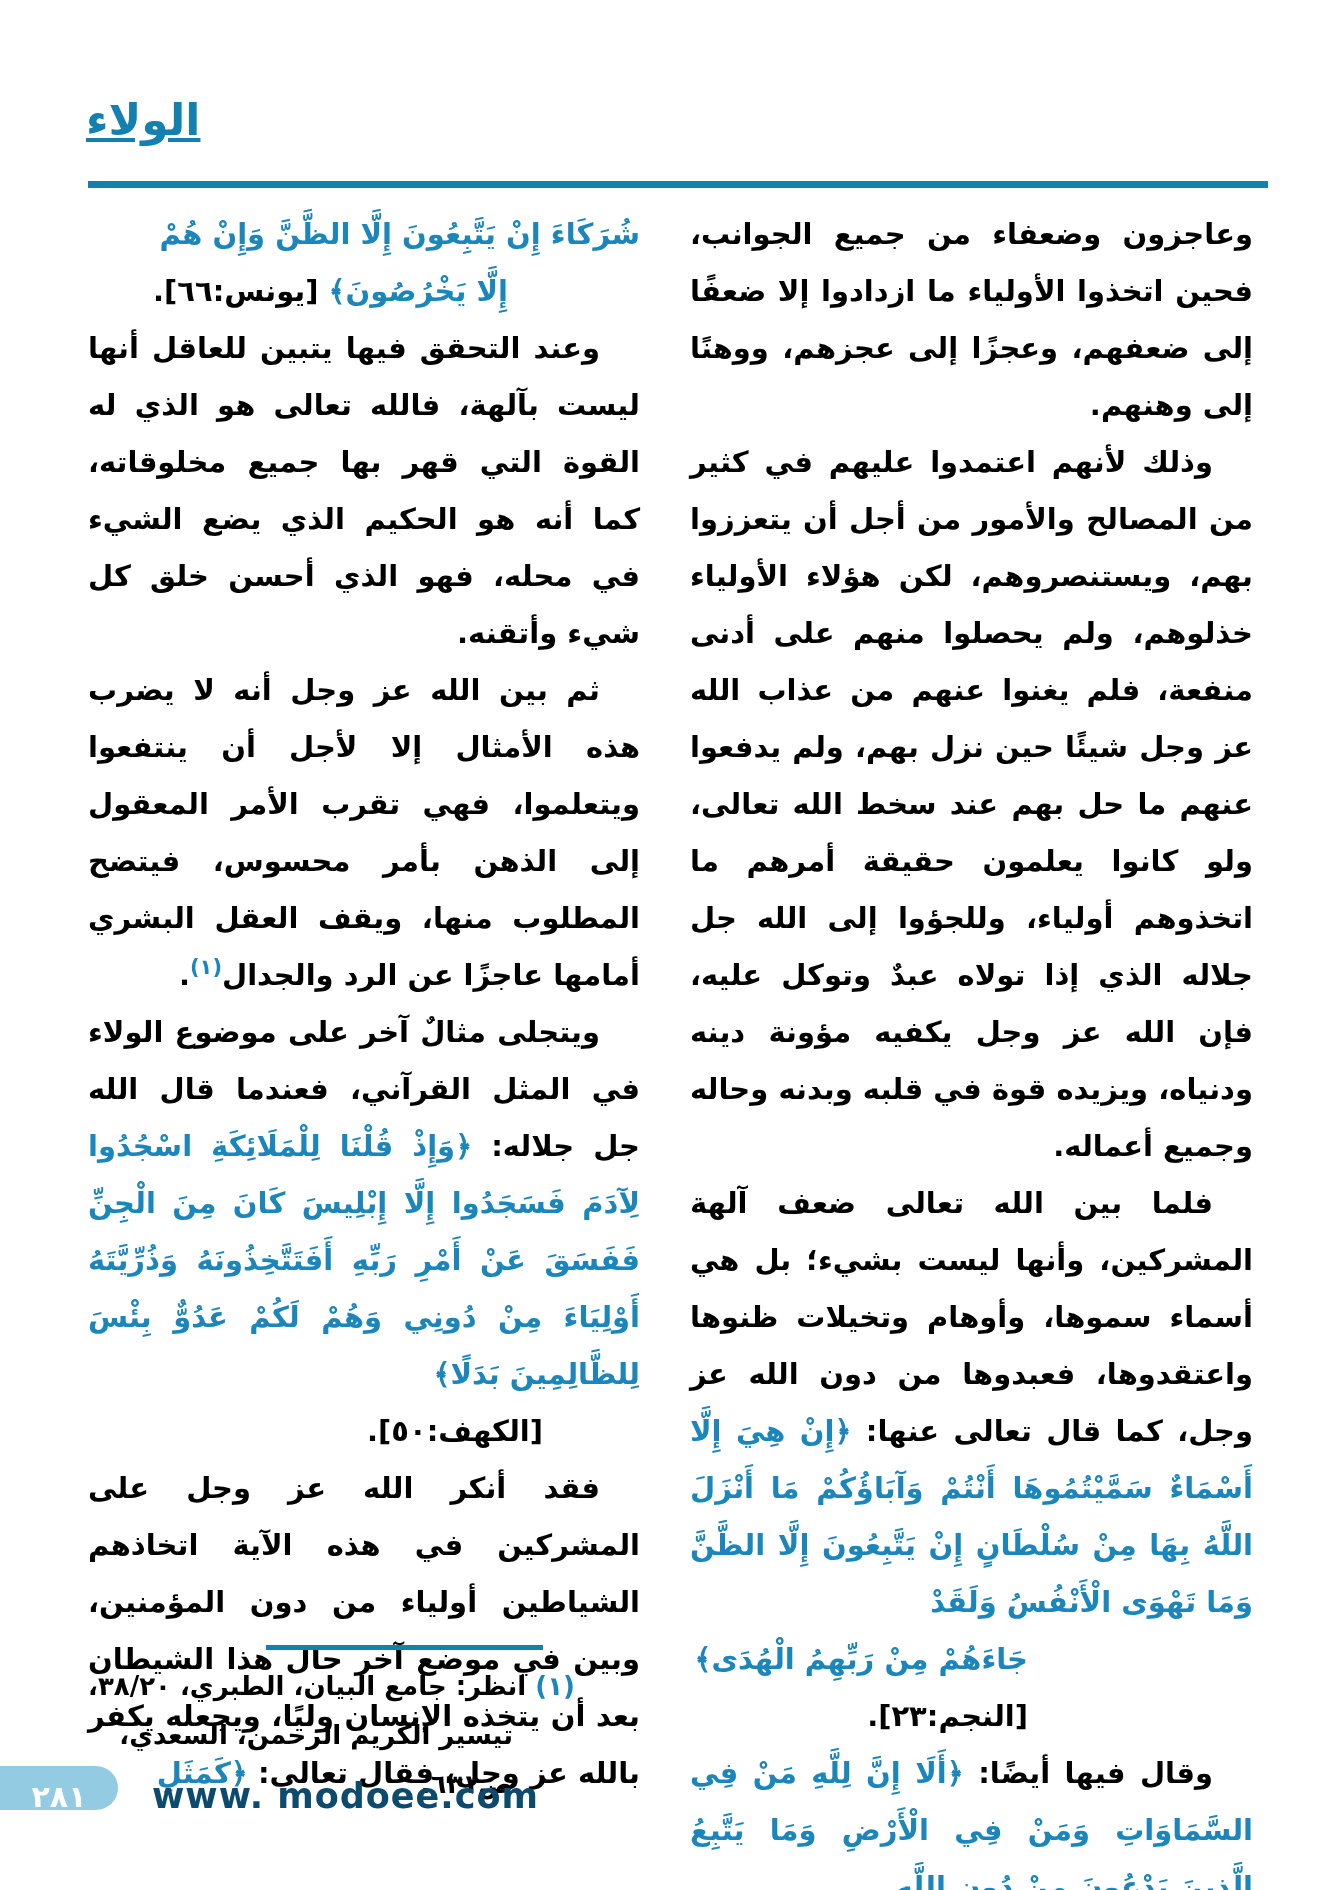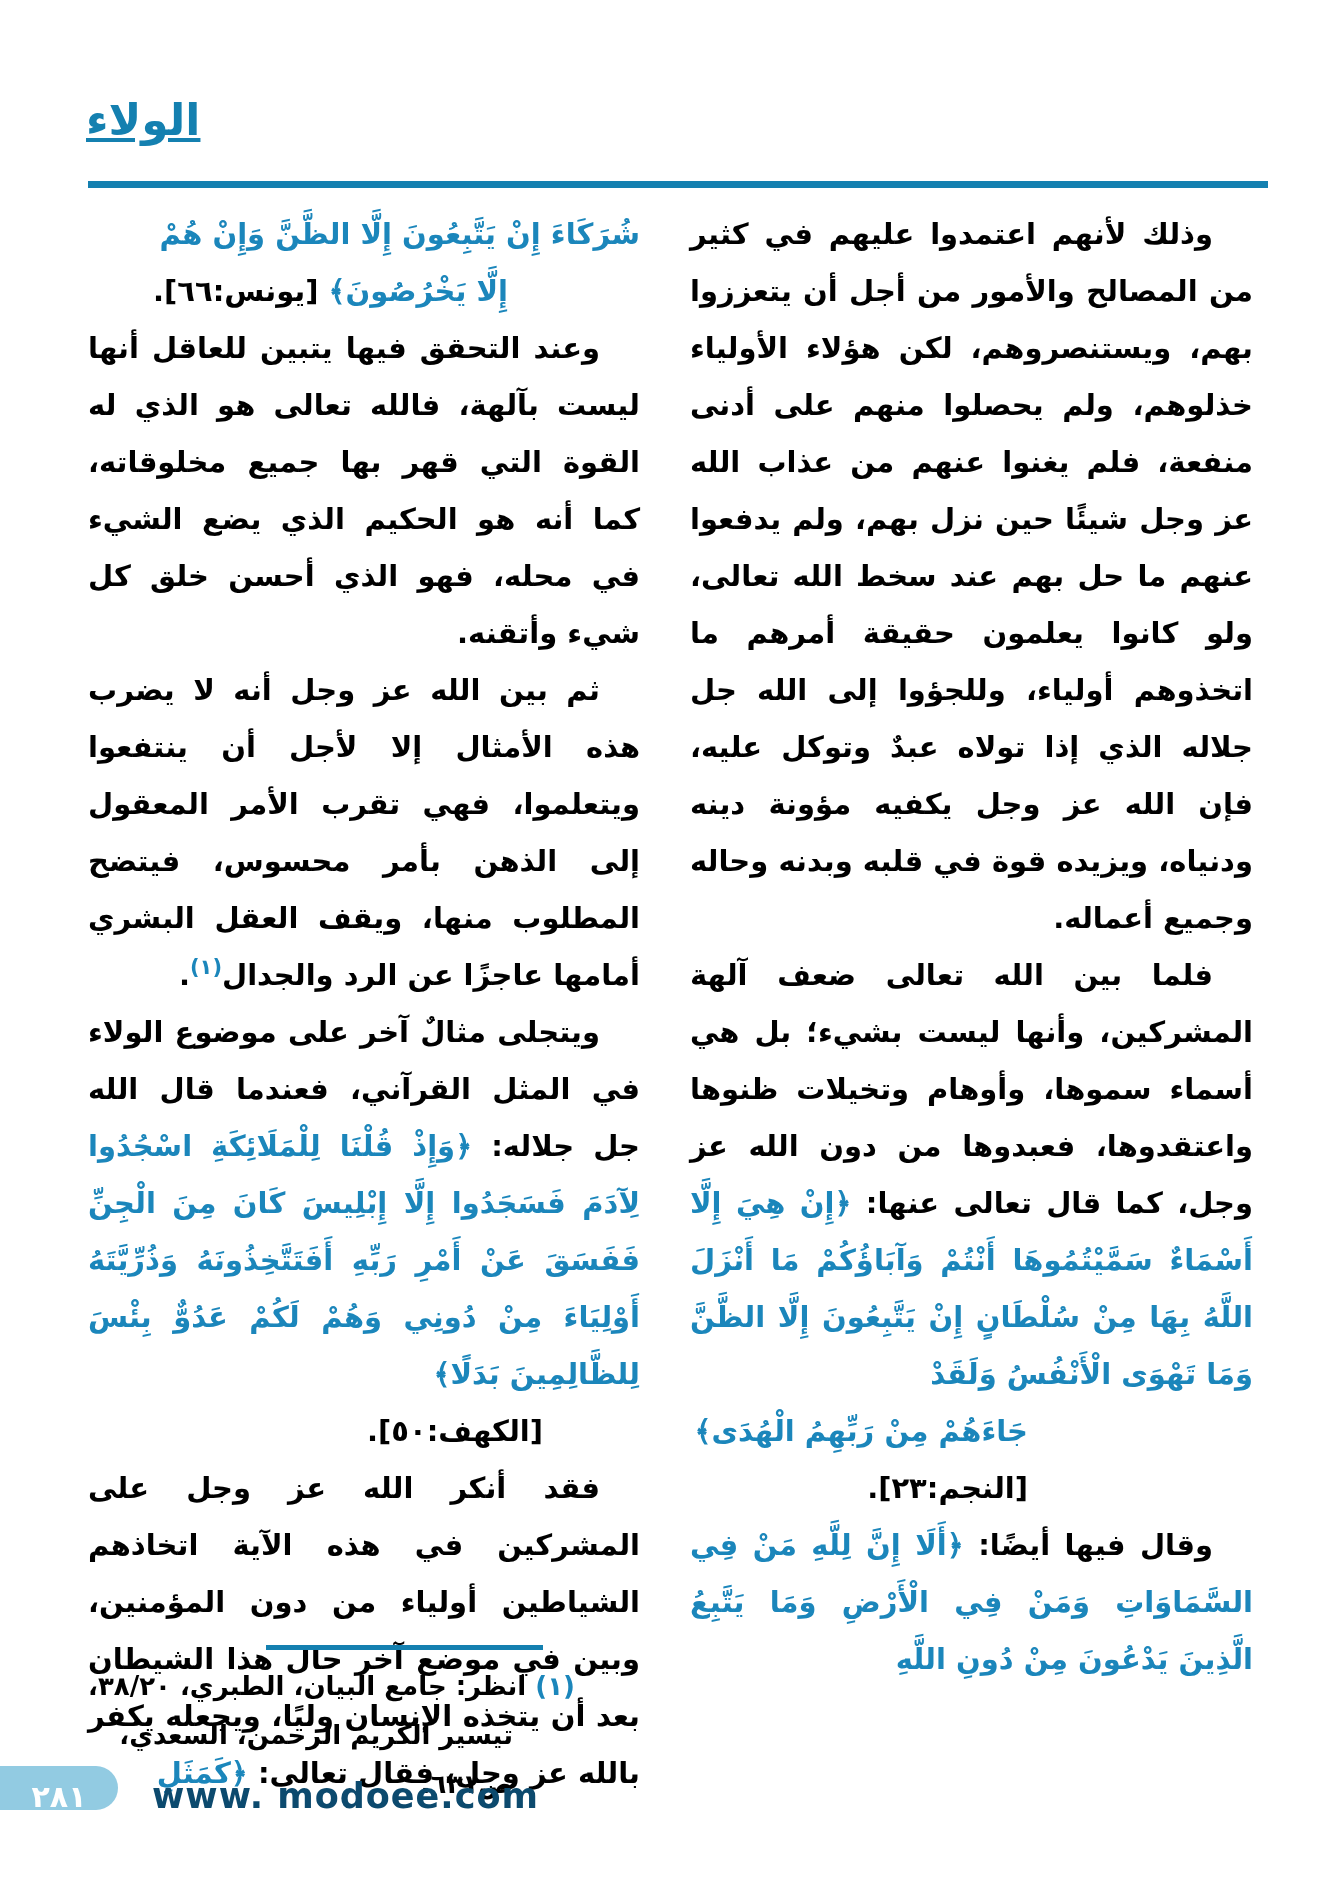--- a/index.html
+++ b/index.html
@@ -86,20 +86,21 @@
 <body>
 
 <div class="page">
 
   <div class="chapter-title">الولاء</div>
   <div class="header-rule"></div>
 
   <div class="columns">
 
     <section class="col col-right">
+      <p class="para no-indent"><span>وعاجزون وضعفاء من جميع الجوانب، فحين اتخذوا الأولياء ما ازدادوا إلا ضعفًا إلى ضعفهم، وعجزًا إلى عجزهم، ووهنًا إلى وهنهم.</span></p>
       <p class="para"><span>وذلك لأنهم اعتمدوا عليهم في كثير من المصالح والأمور من أجل أن يتعززوا بهم، ويستنصروهم، لكن هؤلاء الأولياء خذلوهم، ولم يحصلوا منهم على أدنى منفعة، فلم يغنوا عنهم من عذاب الله عز وجل شيئًا حين نزل بهم، ولم يدفعوا عنهم ما حل بهم عند سخط الله تعالى، ولو كانوا يعلمون حقيقة أمرهم ما اتخذوهم أولياء، وللجؤوا إلى الله جل جلاله الذي إذا تولاه عبدٌ وتوكل عليه، فإن الله عز وجل يكفيه مؤونة دينه ودنياه، ويزيده قوة في قلبه وبدنه وحاله وجميع أعماله.</span></p>
       <p class="para"><span>فلما بين الله تعالى ضعف آلهة المشركين، وأنها ليست بشيء؛ بل هي أسماء سموها، وأوهام وتخيلات ظنوها واعتقدوها، فعبدوها من دون الله عز وجل، كما قال تعالى عنها: </span><span class="quran">﴿إِنْ هِيَ إِلَّا أَسْمَاءٌ سَمَّيْتُمُوهَا أَنْتُمْ وَآبَاؤُكُمْ مَا أَنْزَلَ اللَّهُ بِهَا مِنْ سُلْطَانٍ إِنْ يَتَّبِعُونَ إِلَّا الظَّنَّ وَمَا تَهْوَى الْأَنْفُسُ وَلَقَدْ</span></p>
       <div class="verse-line vl-najm"><span class="quran">جَاءَهُمْ مِنْ رَبِّهِمُ الْهُدَى﴾</span><span class="ref"> [النجم:٢٣].</span></div>
       <p class="para"><span>وقال فيها أيضًا: </span><span class="quran">﴿أَلَا إِنَّ لِلَّهِ مَنْ فِي السَّمَاوَاتِ وَمَنْ فِي الْأَرْضِ وَمَا يَتَّبِعُ الَّذِينَ يَدْعُونَ مِنْ دُونِ اللَّهِ</span></p>
     </section>
 
     <section class="col col-left">
       <div class="para no-indent"><span class="quran">شُرَكَاءَ إِنْ يَتَّبِعُونَ إِلَّا الظَّنَّ وَإِنْ هُمْ</span></div>
       <div class="verse-line vl-yunus"><span class="quran">إِلَّا يَخْرُصُونَ﴾</span><span class="ref"> [يونس:٦٦].</span></div>
       <p class="para"><span>وعند التحقق فيها يتبين للعاقل أنها ليست بآلهة، فالله تعالى هو الذي له القوة التي قهر بها جميع مخلوقاته، كما أنه هو الحكيم الذي يضع الشيء في محله، فهو الذي أحسن خلق كل شيء وأتقنه.</span></p>

